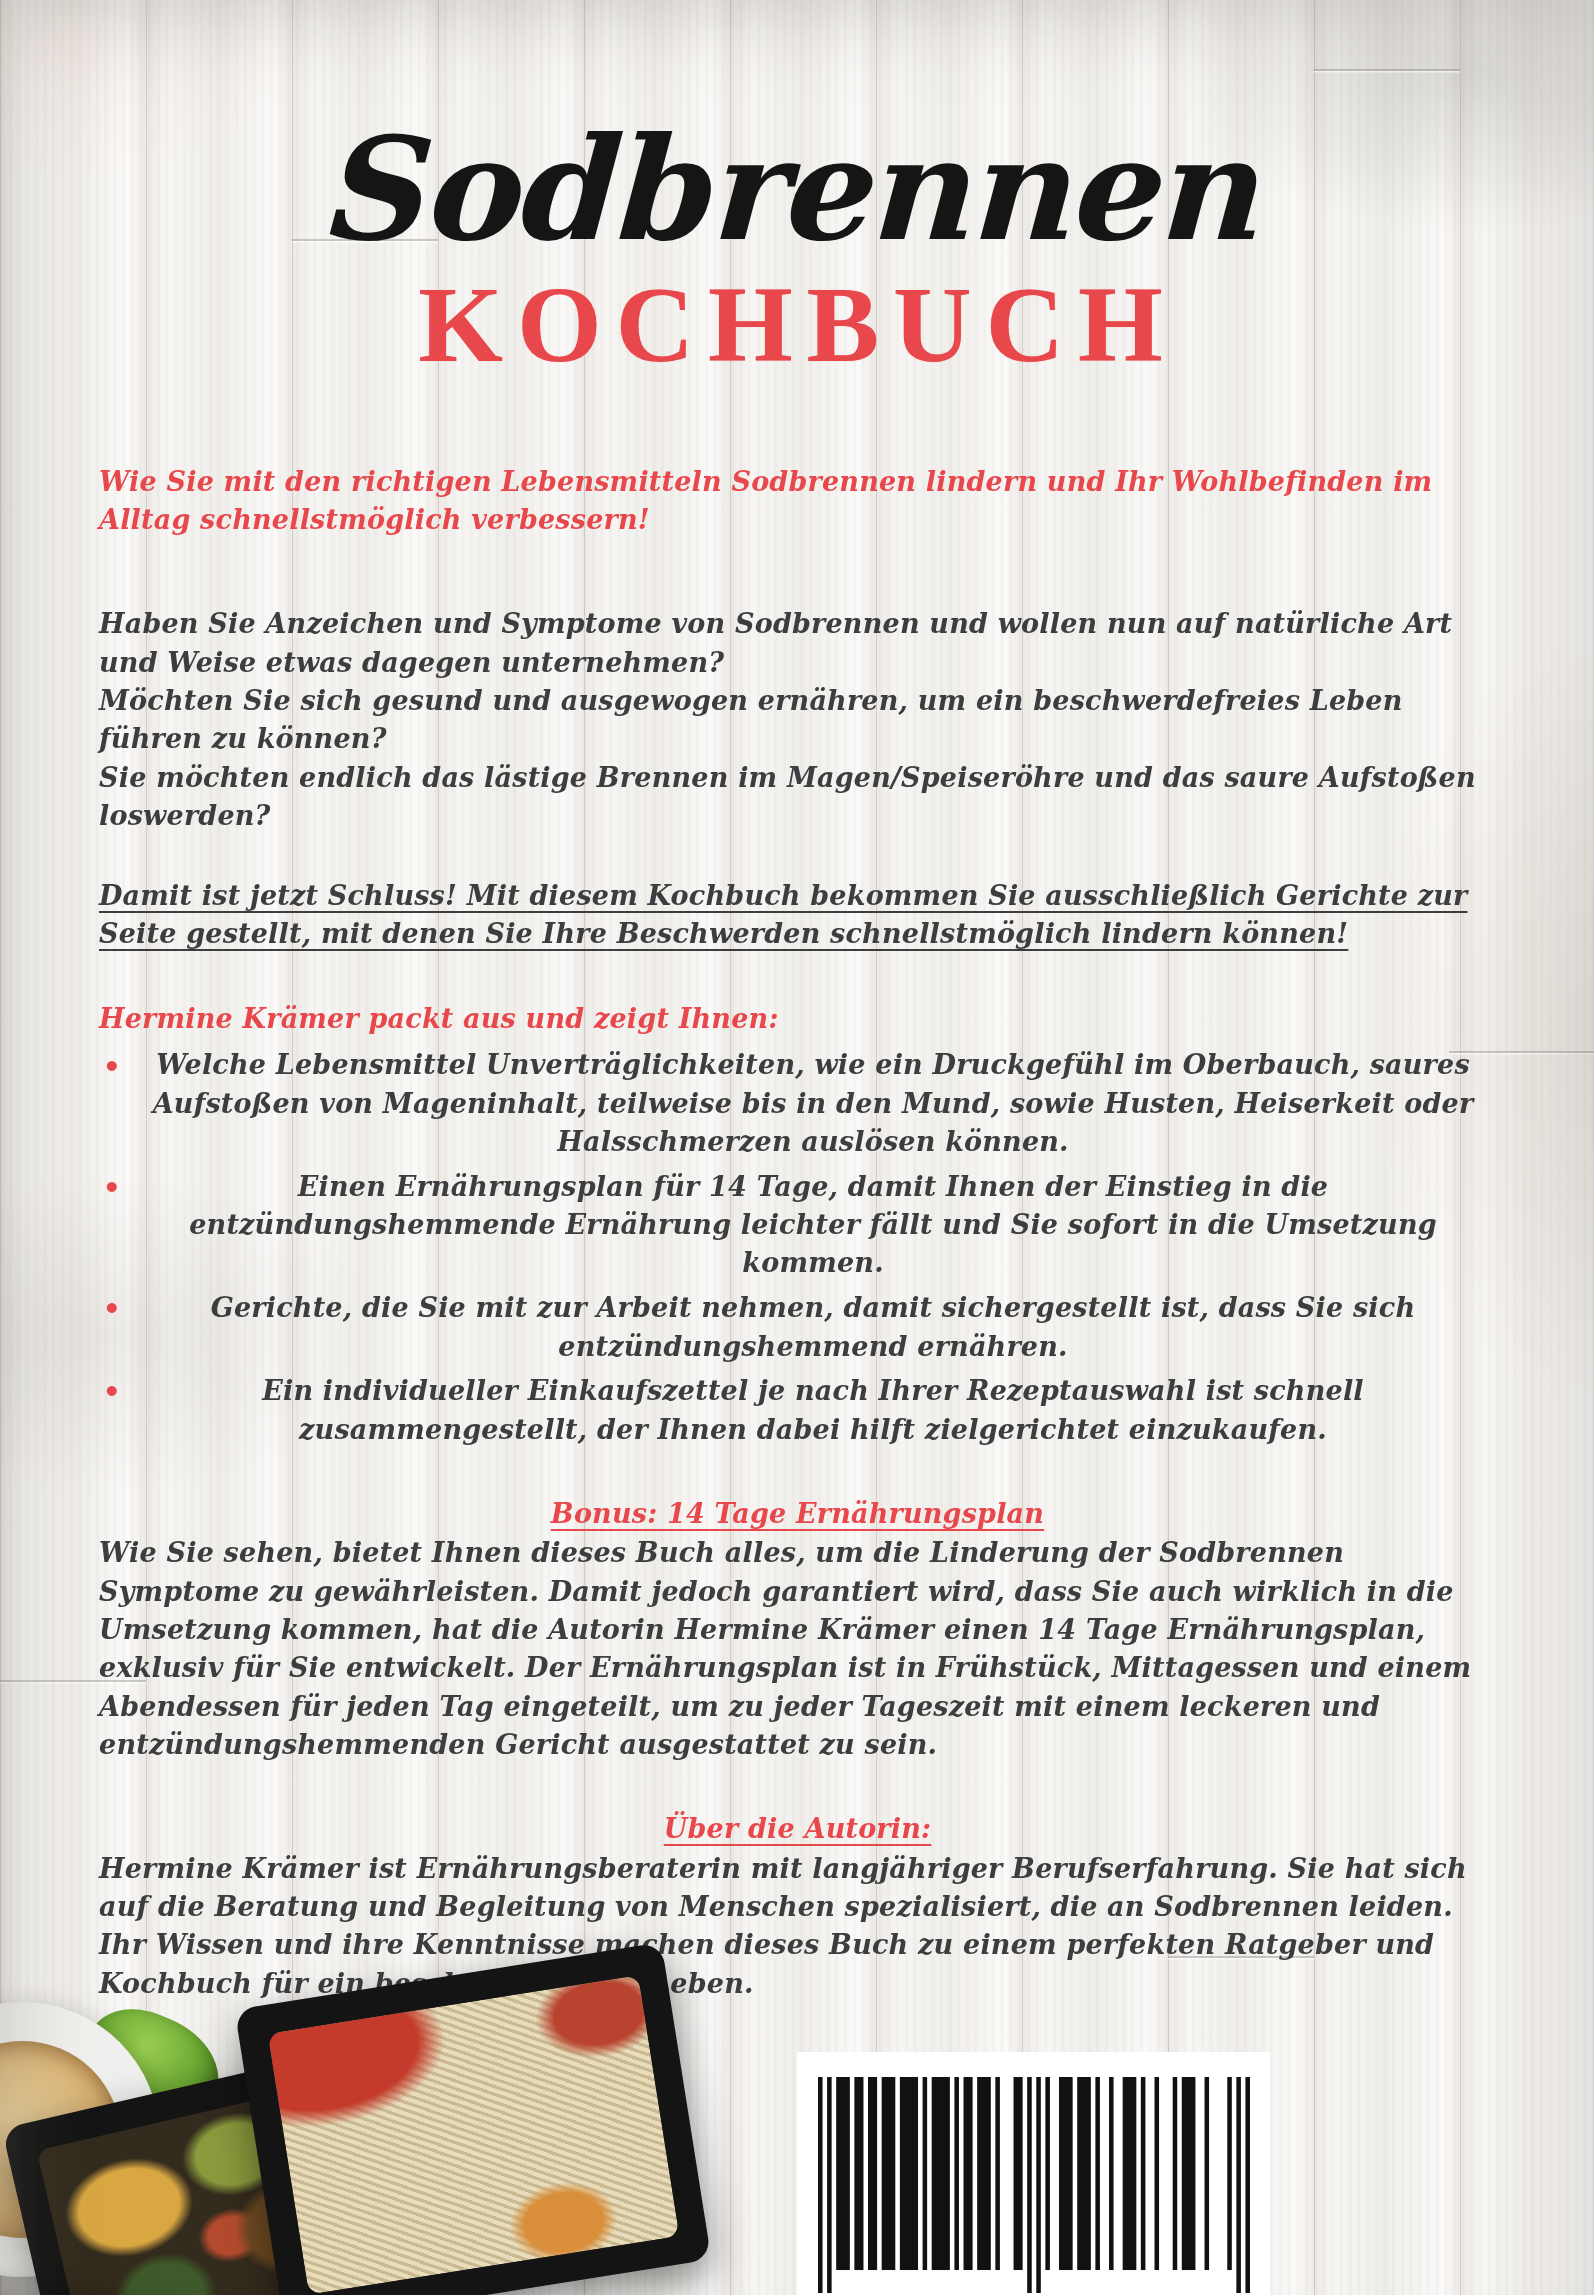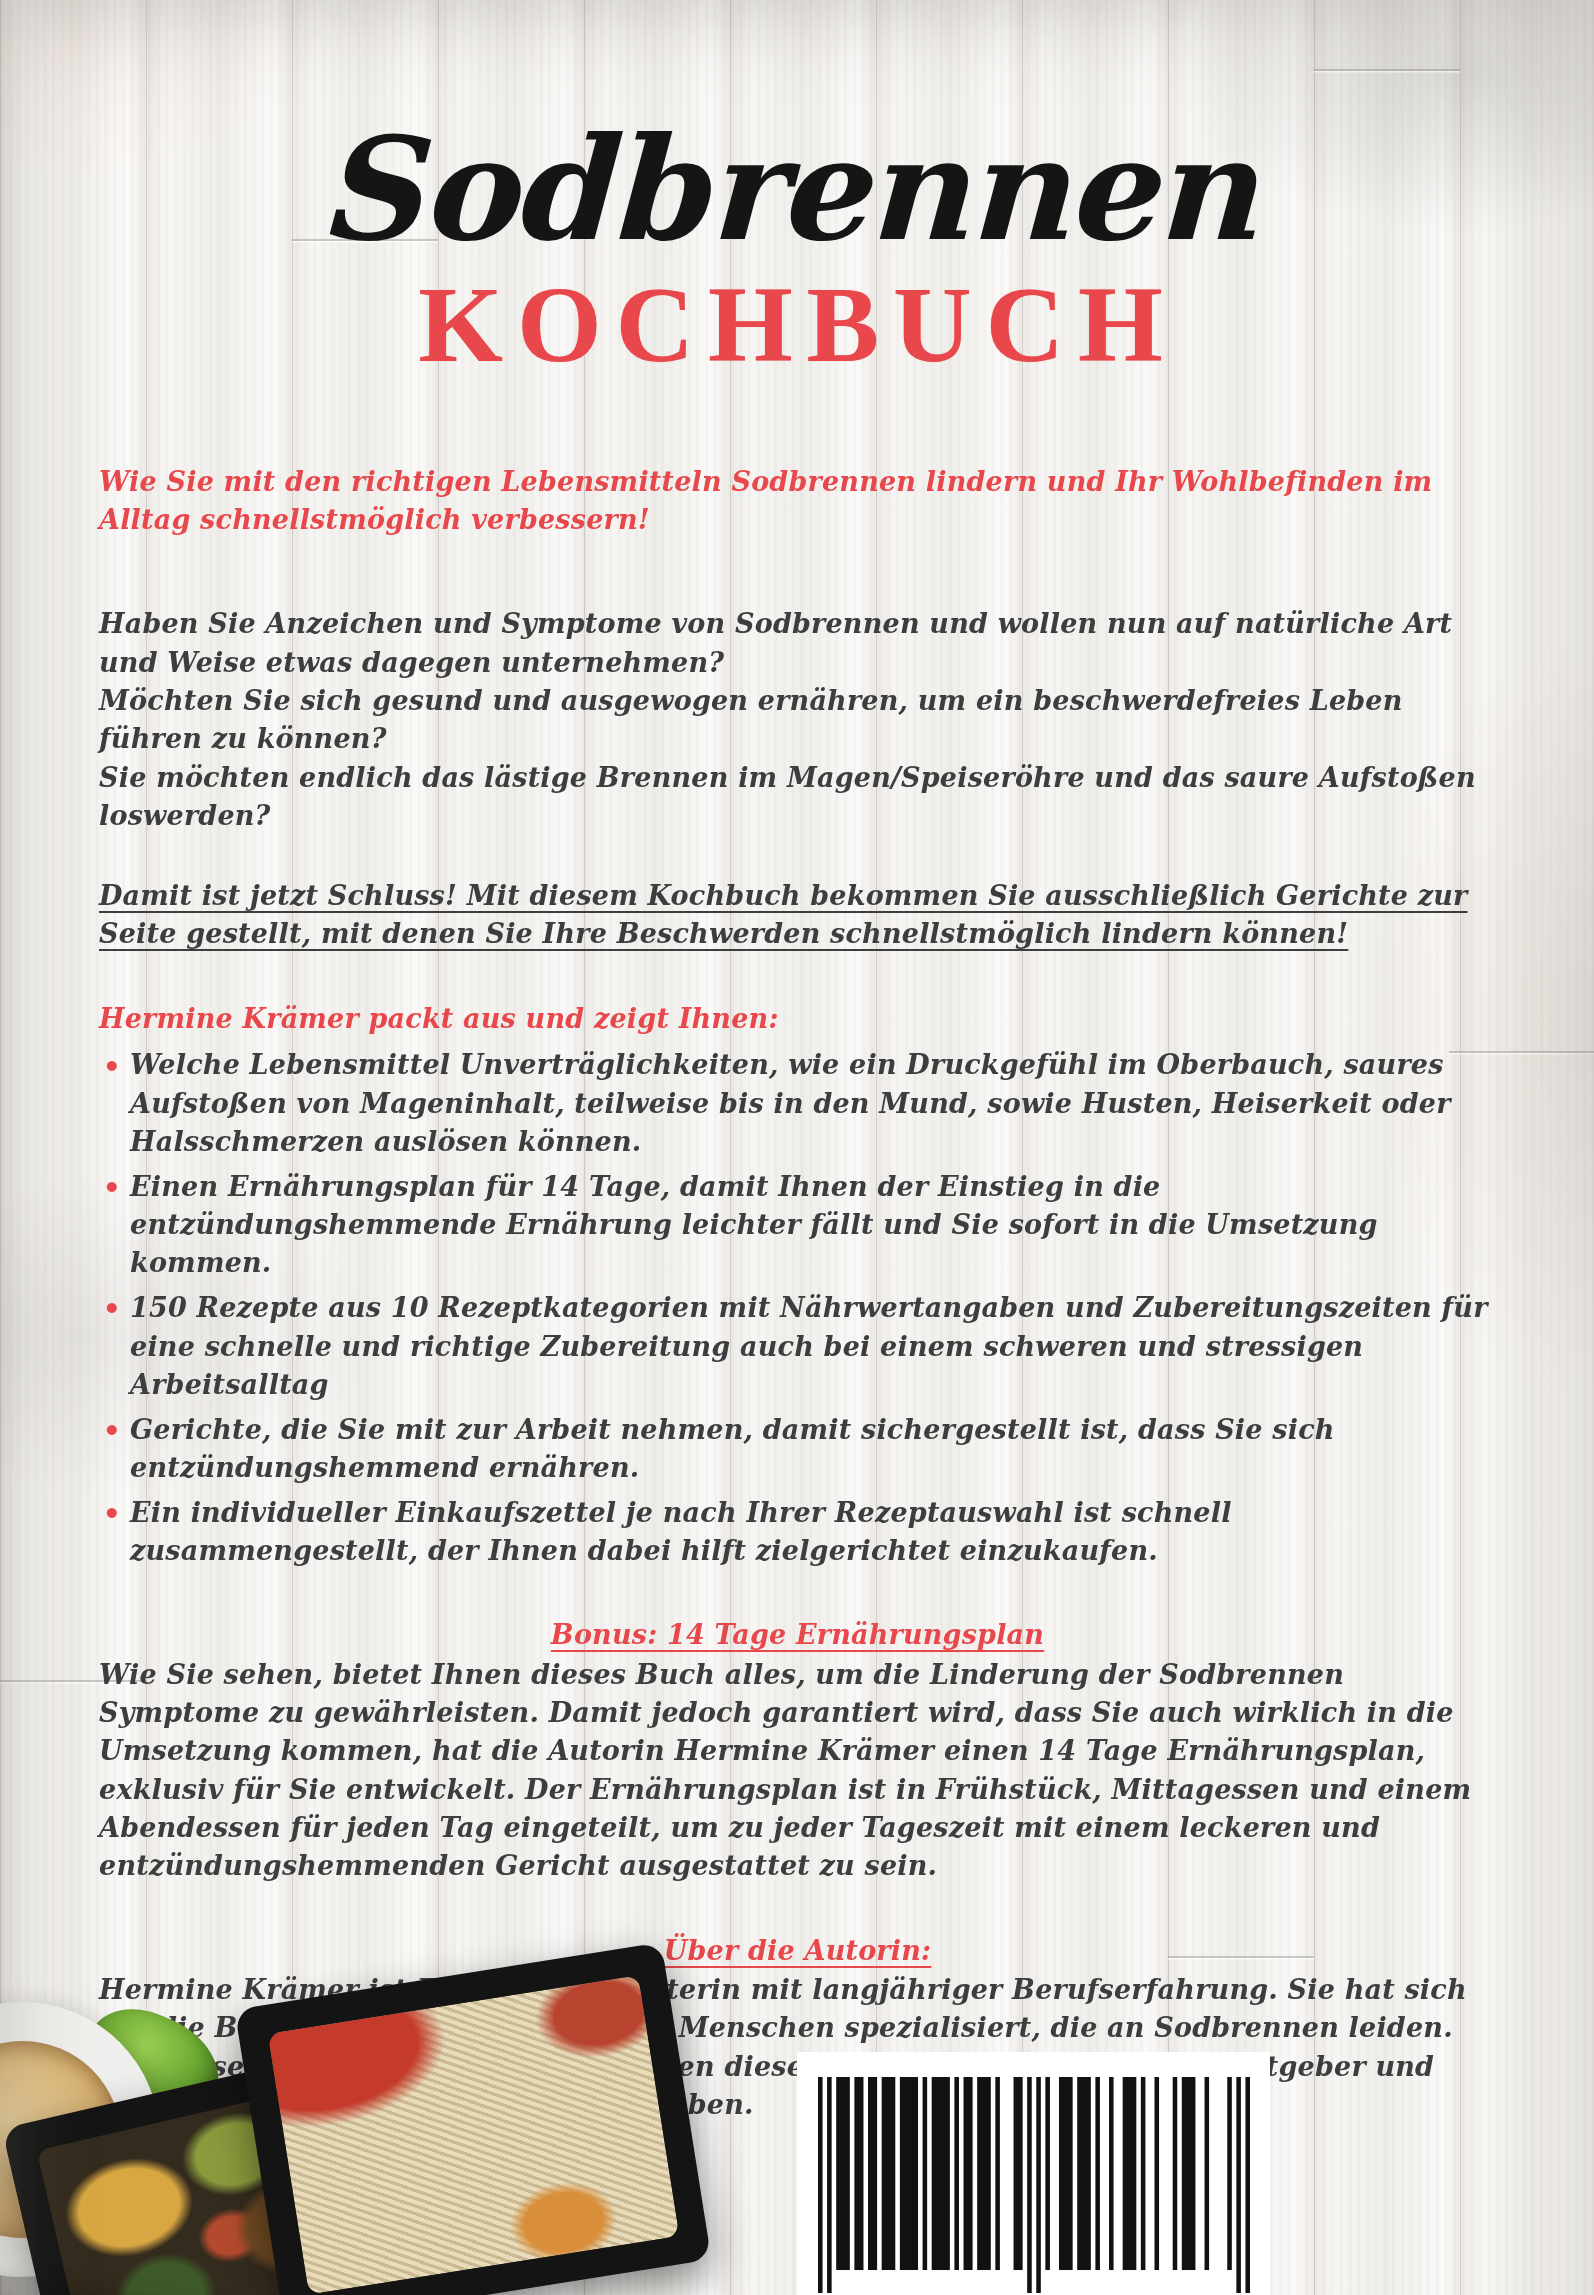--- a/index.html
+++ b/index.html
@@ -28,21 +28,21 @@
 
   .body-text{font-family:"DejaVu Serif",serif;font-style:italic;font-weight:700;
     font-size:27px;line-height:1.42;color:#3d3d40;letter-spacing:0.2px;}
   .red-text{color:#e8474b;}
   .tagline{margin-top:80px;}
   .intro{margin-top:66px;}
   .intro p{margin:0;}
   .promise{margin-top:42px;text-decoration:underline;text-decoration-thickness:1.8px;text-underline-offset:6.4px;}
   .section-heading{margin-top:46px;}
   .heading-underline{text-decoration:underline;text-decoration-thickness:1.8px;text-underline-offset:5.5px;text-align:center;}
-  ul.benefits{margin:8.3px 0 0 0;padding:0;list-style:none;}
+  ul.benefits{margin:8.3px 0 0 0;padding:0;list-style:none;text-align:center;}
   ul.benefits li{position:relative;padding-left:31px;margin-bottom:6.4px;}
   ul.benefits li::before{content:"\2022";position:absolute;left:3.7px;top:-0.9px;color:#e8474b;font-size:1.05em;}
   .para{margin-top:1px;}
 
   
   .barcode-box{position:absolute;left:797px;top:2052px;width:473px;height:317px;background:#ffffff;
     z-index:3;display:flex;flex-direction:column;align-items:center;justify-content:flex-start;padding-top:25px;box-sizing:border-box;}
   .barcode-svg{width:432px;height:216px;display:block;}
 
   
@@ -103,21 +103,20 @@
       <p>Sie möchten endlich das lästige Brennen im Magen/Speiseröhre und das saure Aufstoßen loswerden?</p>
     </div>
 
     <div class="body-text promise">Damit ist jetzt Schluss! Mit diesem Kochbuch bekommen Sie ausschließlich Gerichte zur Seite gestellt, mit denen Sie Ihre Beschwerden schnellstmöglich lindern können!</div>
 
     <div class="body-text red-text section-heading">Hermine Krämer packt aus und zeigt Ihnen:</div>
 
     <ul class="benefits body-text">
       <li>Welche Lebensmittel Unverträglichkeiten, wie ein Druckgefühl im Oberbauch, saures Aufstoßen von Mageninhalt, teilweise bis in den Mund, sowie Husten, Heiserkeit oder Halsschmerzen auslösen können.</li>
       <li>Einen Ernährungsplan für 14 Tage, damit Ihnen der Einstieg in die entzündungshemmende Ernährung leichter fällt und Sie sofort in die Umsetzung kommen.</li>
-      <li>150 Rezepte aus 10 Rezeptkategorien mit Nährwertangaben und Zubereitungszeiten für eine schnelle und richtige Zubereitung auch bei einem schweren und stressigen Arbeitsalltag</li>
       <li>Gerichte, die Sie mit zur Arbeit nehmen, damit sichergestellt ist, dass Sie sich entzündungshemmend ernähren.</li>
       <li>Ein individueller Einkaufszettel je nach Ihrer Rezeptauswahl ist schnell zusammengestellt, der Ihnen dabei hilft zielgerichtet einzukaufen.</li>
     </ul>
 
     <div class="body-text red-text section-heading heading-underline">Bonus: 14 Tage Ernährungsplan</div>
     <div class="body-text para">Wie Sie sehen, bietet Ihnen dieses Buch alles, um die Linderung der Sodbrennen Symptome zu gewährleisten. Damit jedoch garantiert wird, dass Sie auch wirklich in die Umsetzung kommen, hat die Autorin Hermine Krämer einen 14 Tage Ernährungsplan, exklusiv für Sie entwickelt. Der Ernährungsplan ist in Frühstück, Mittagessen und einem Abendessen für jeden Tag eingeteilt, um zu jeder Tageszeit mit einem leckeren und entzündungshemmenden Gericht ausgestattet zu sein.</div>
 
     <div class="body-text red-text section-heading heading-underline">Über die Autorin:</div>
     <div class="body-text para">Hermine Krämer ist Ernährungsberaterin mit langjähriger Berufserfahrung. Sie hat sich auf die Beratung und Begleitung von Menschen spezialisiert, die an Sodbrennen leiden. Ihr Wissen und ihre Kenntnisse machen dieses Buch zu einem perfekten Ratgeber und Kochbuch für ein beschwerdefreies Leben.</div>
 

